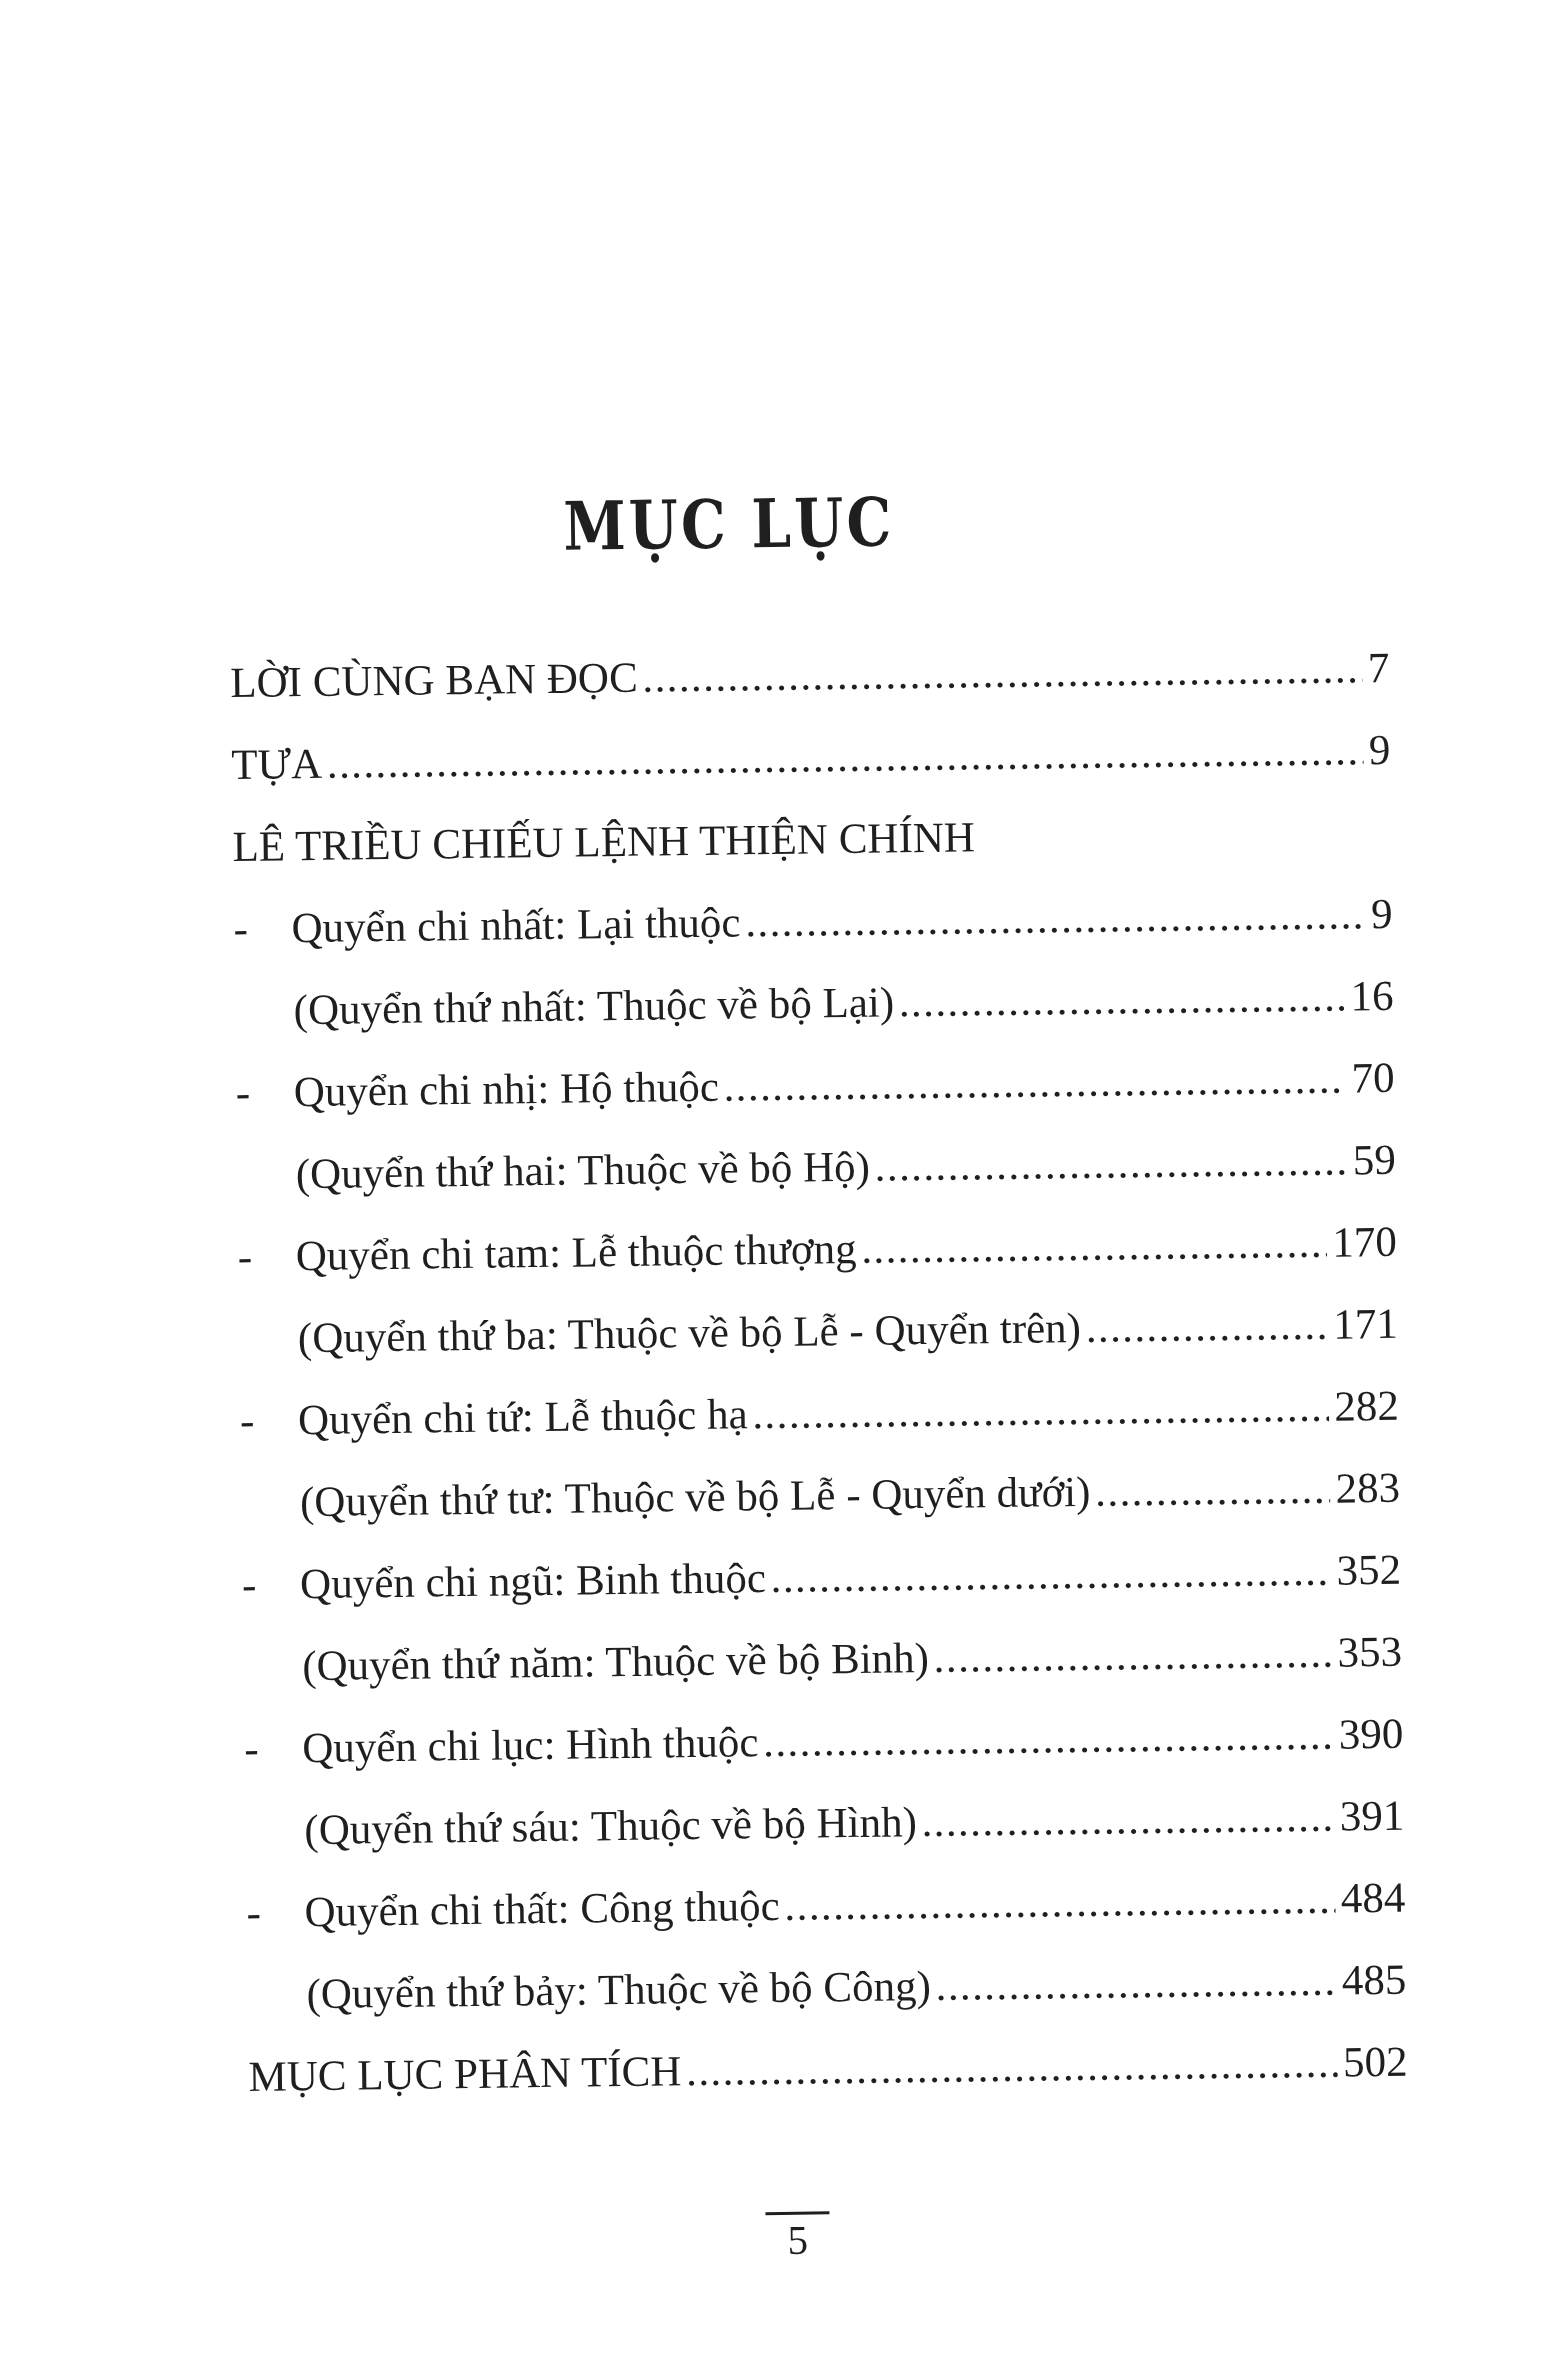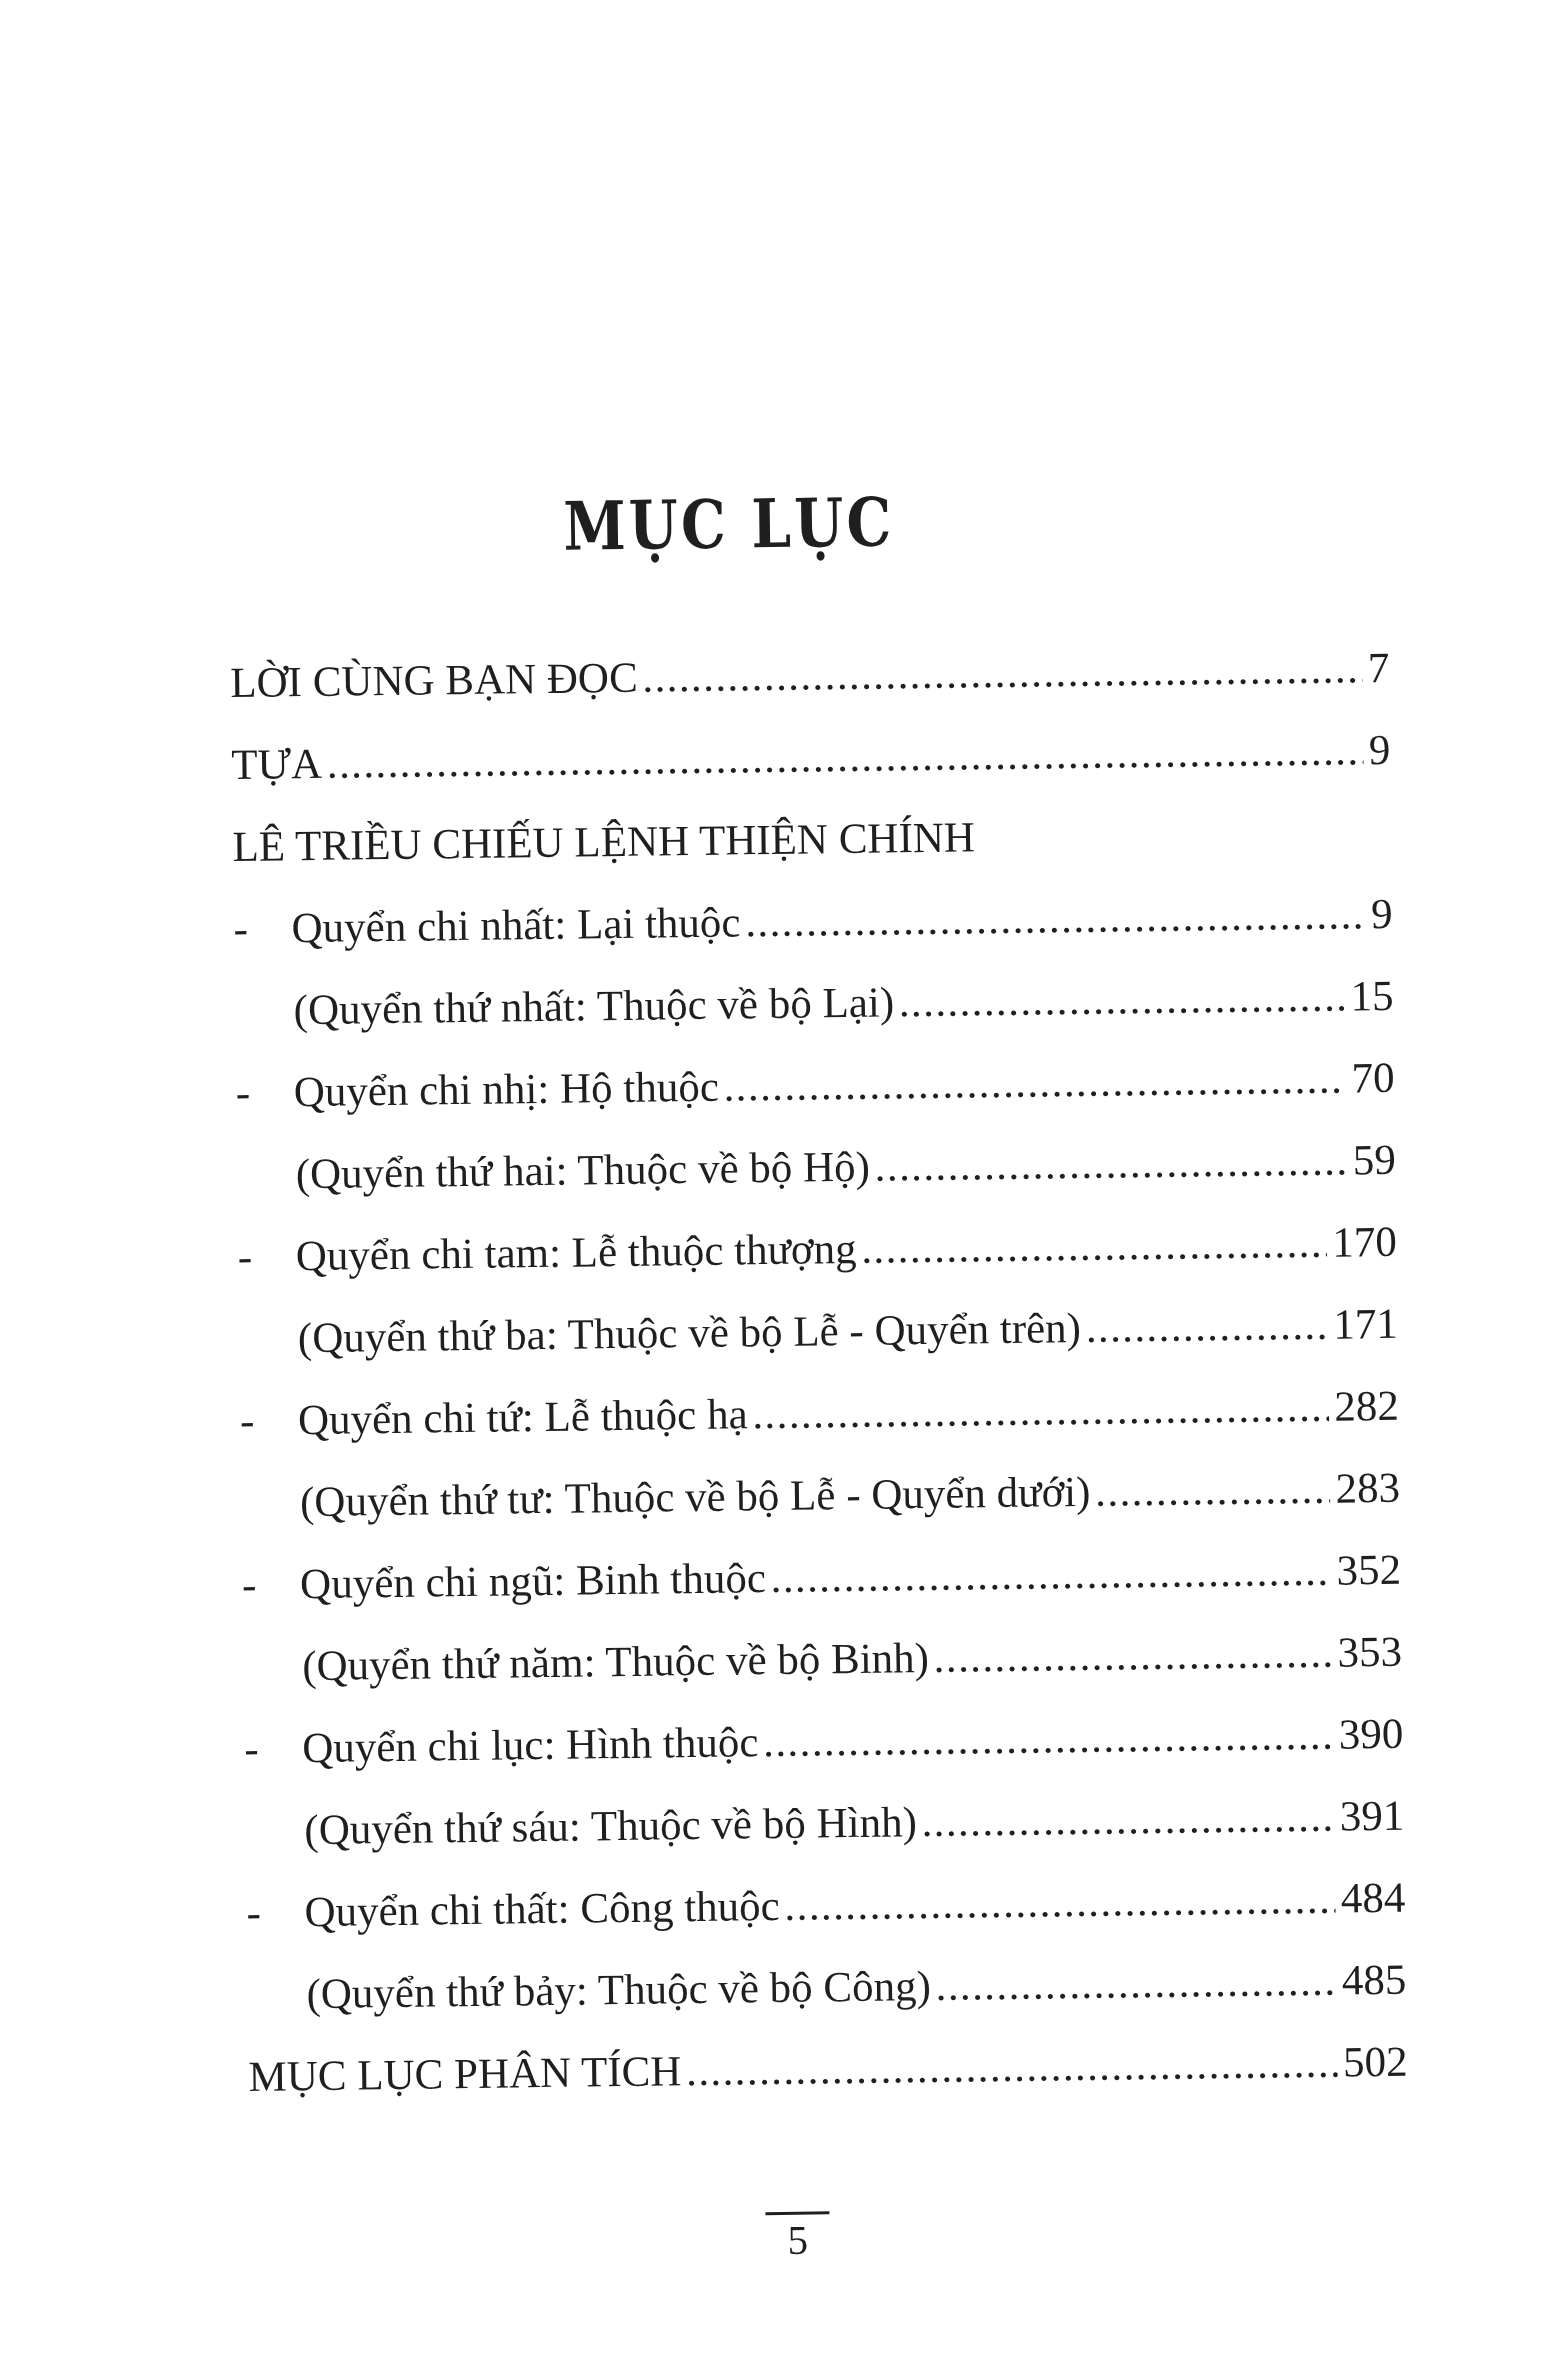--- a/index.html
+++ b/index.html
@@ -126,21 +126,21 @@
         <div class="row style-dash">
     <span class="dash">-</span>
     <span class="label">Quyển chi nhất: Lại thuộc</span>
     <span class="leader">........................................................................................................................................................................................................</span>
     <span class="pagenum">9</span>
   </div>
         <div class="row style-paren">
 
     <span class="label">(Quyển thứ nhất: Thuộc về bộ Lại)</span>
     <span class="leader">........................................................................................................................................................................................................</span>
-    <span class="pagenum">15</span>
+    <span class="pagenum">16</span>
   </div>
         <div class="row style-dash">
     <span class="dash">-</span>
     <span class="label">Quyển chi nhị: Hộ thuộc</span>
     <span class="leader">........................................................................................................................................................................................................</span>
     <span class="pagenum">70</span>
   </div>
         <div class="row style-paren">
 
     <span class="label">(Quyển thứ hai: Thuộc về bộ Hộ)</span>

